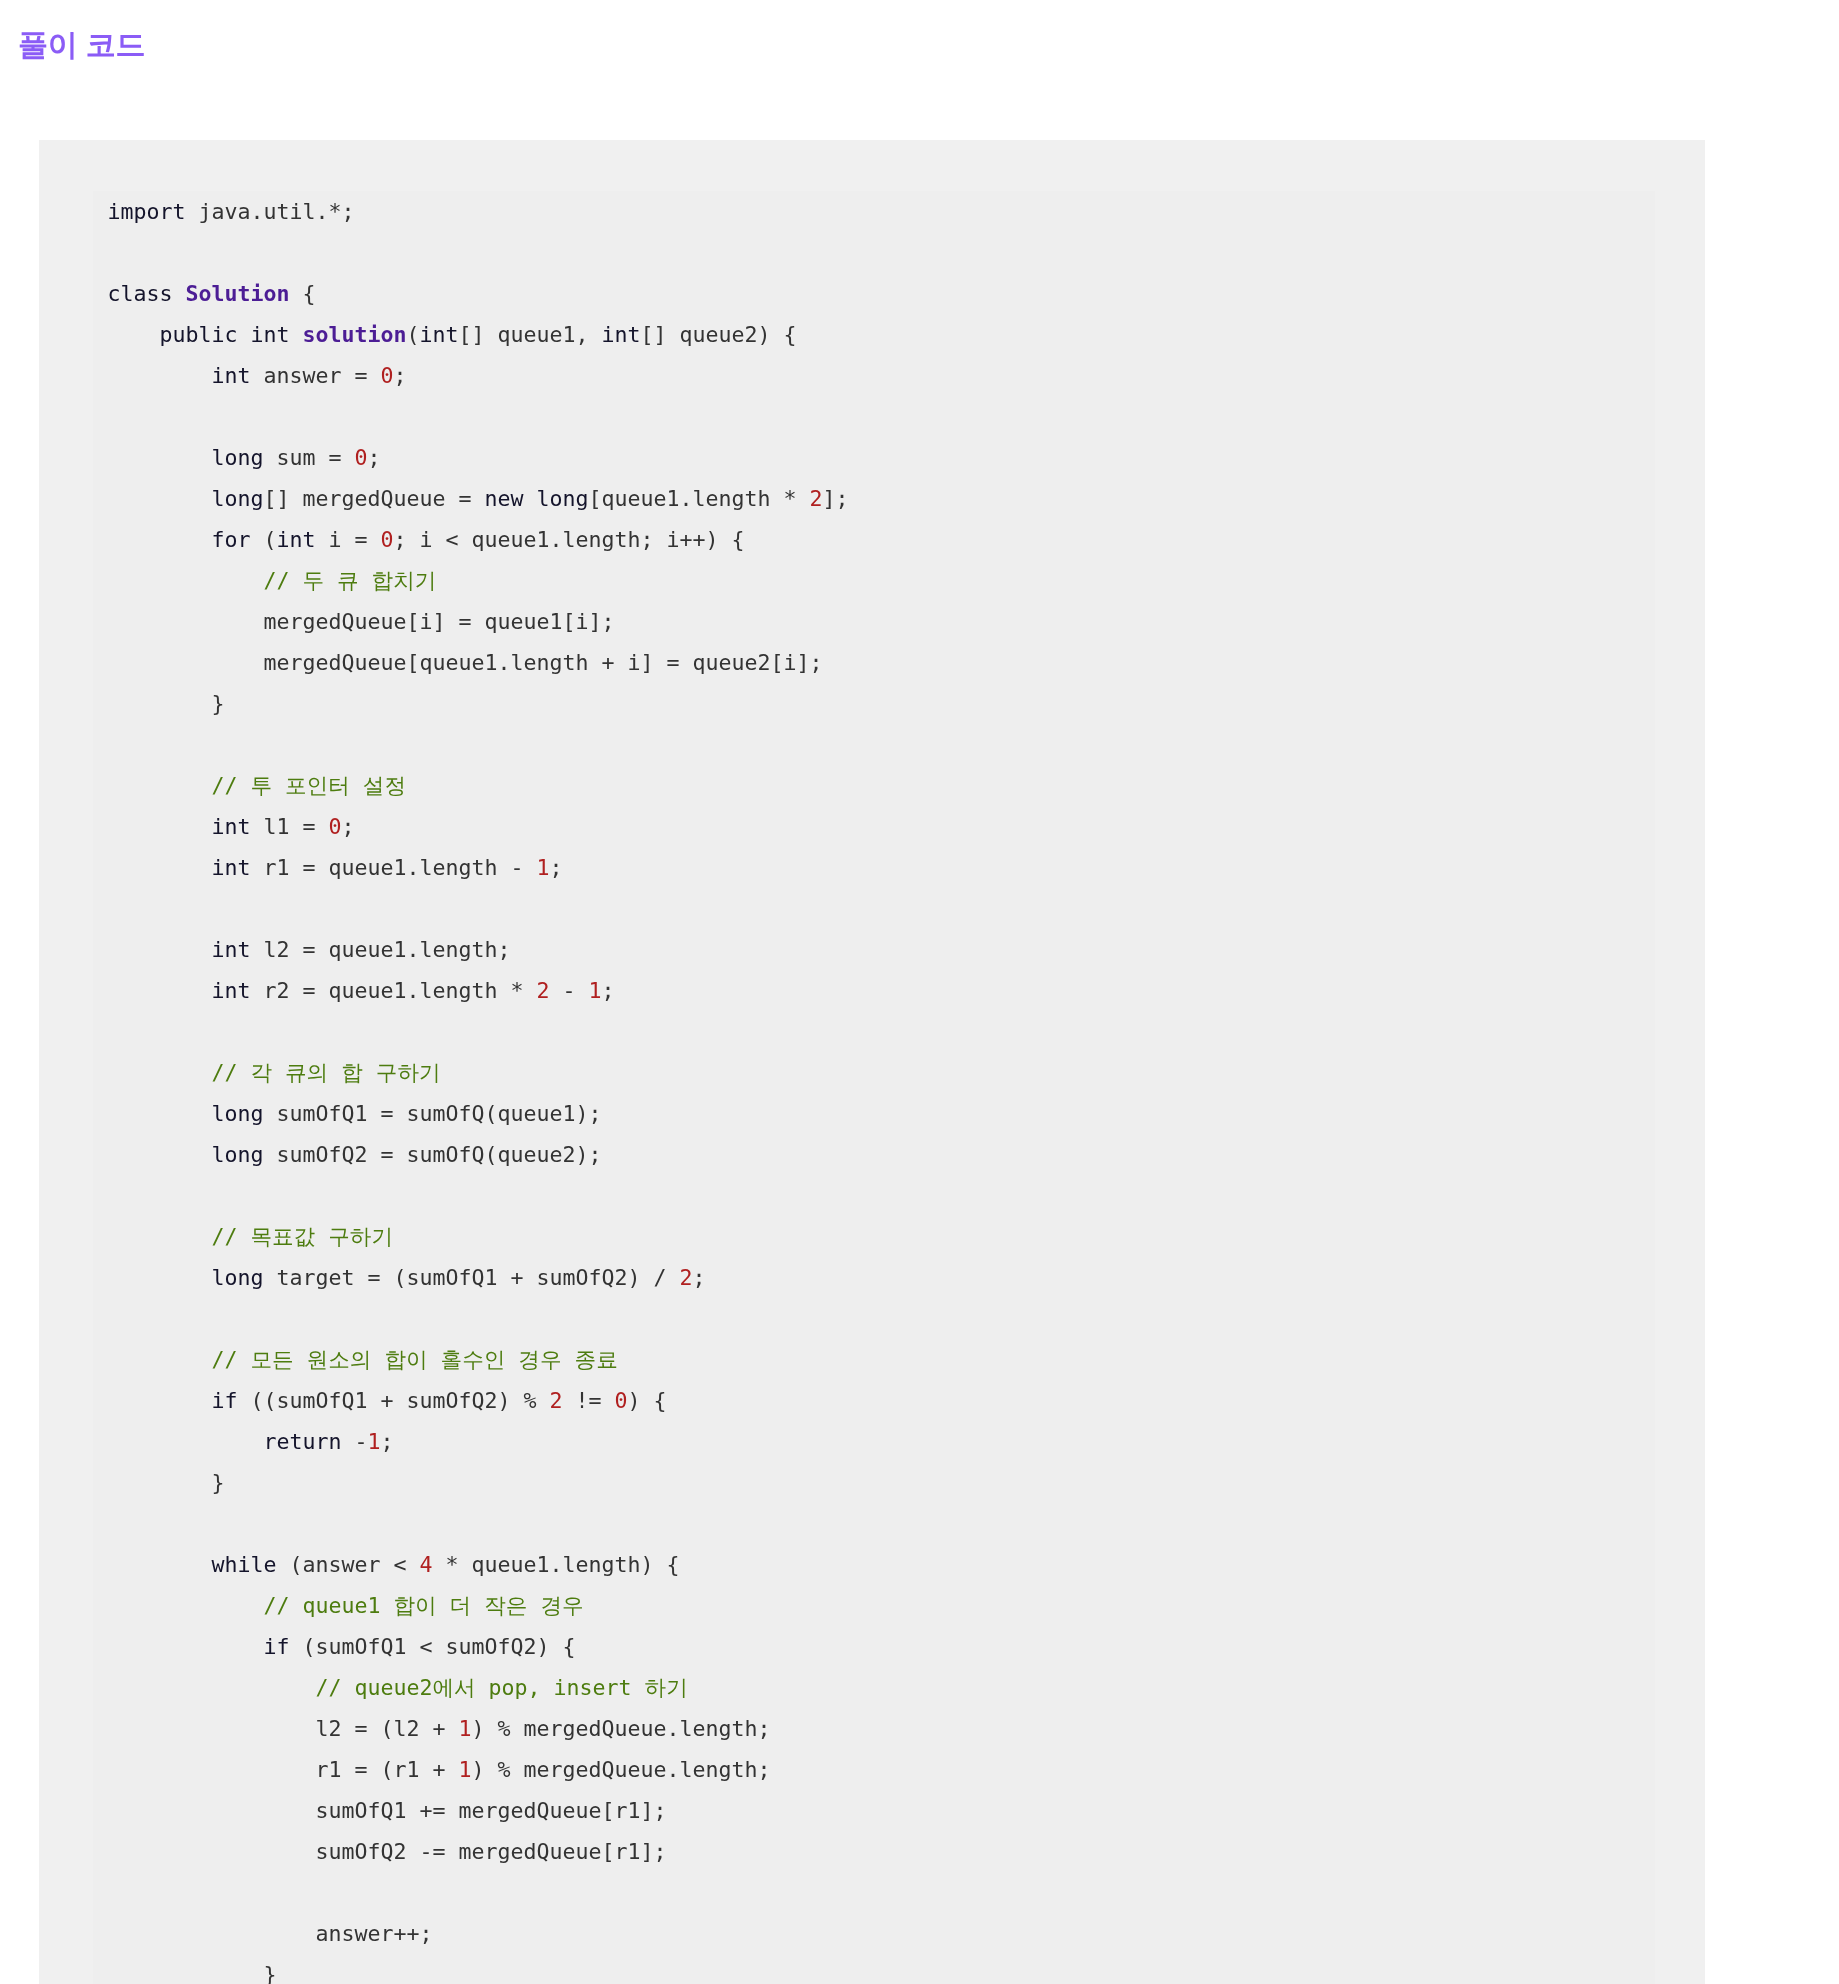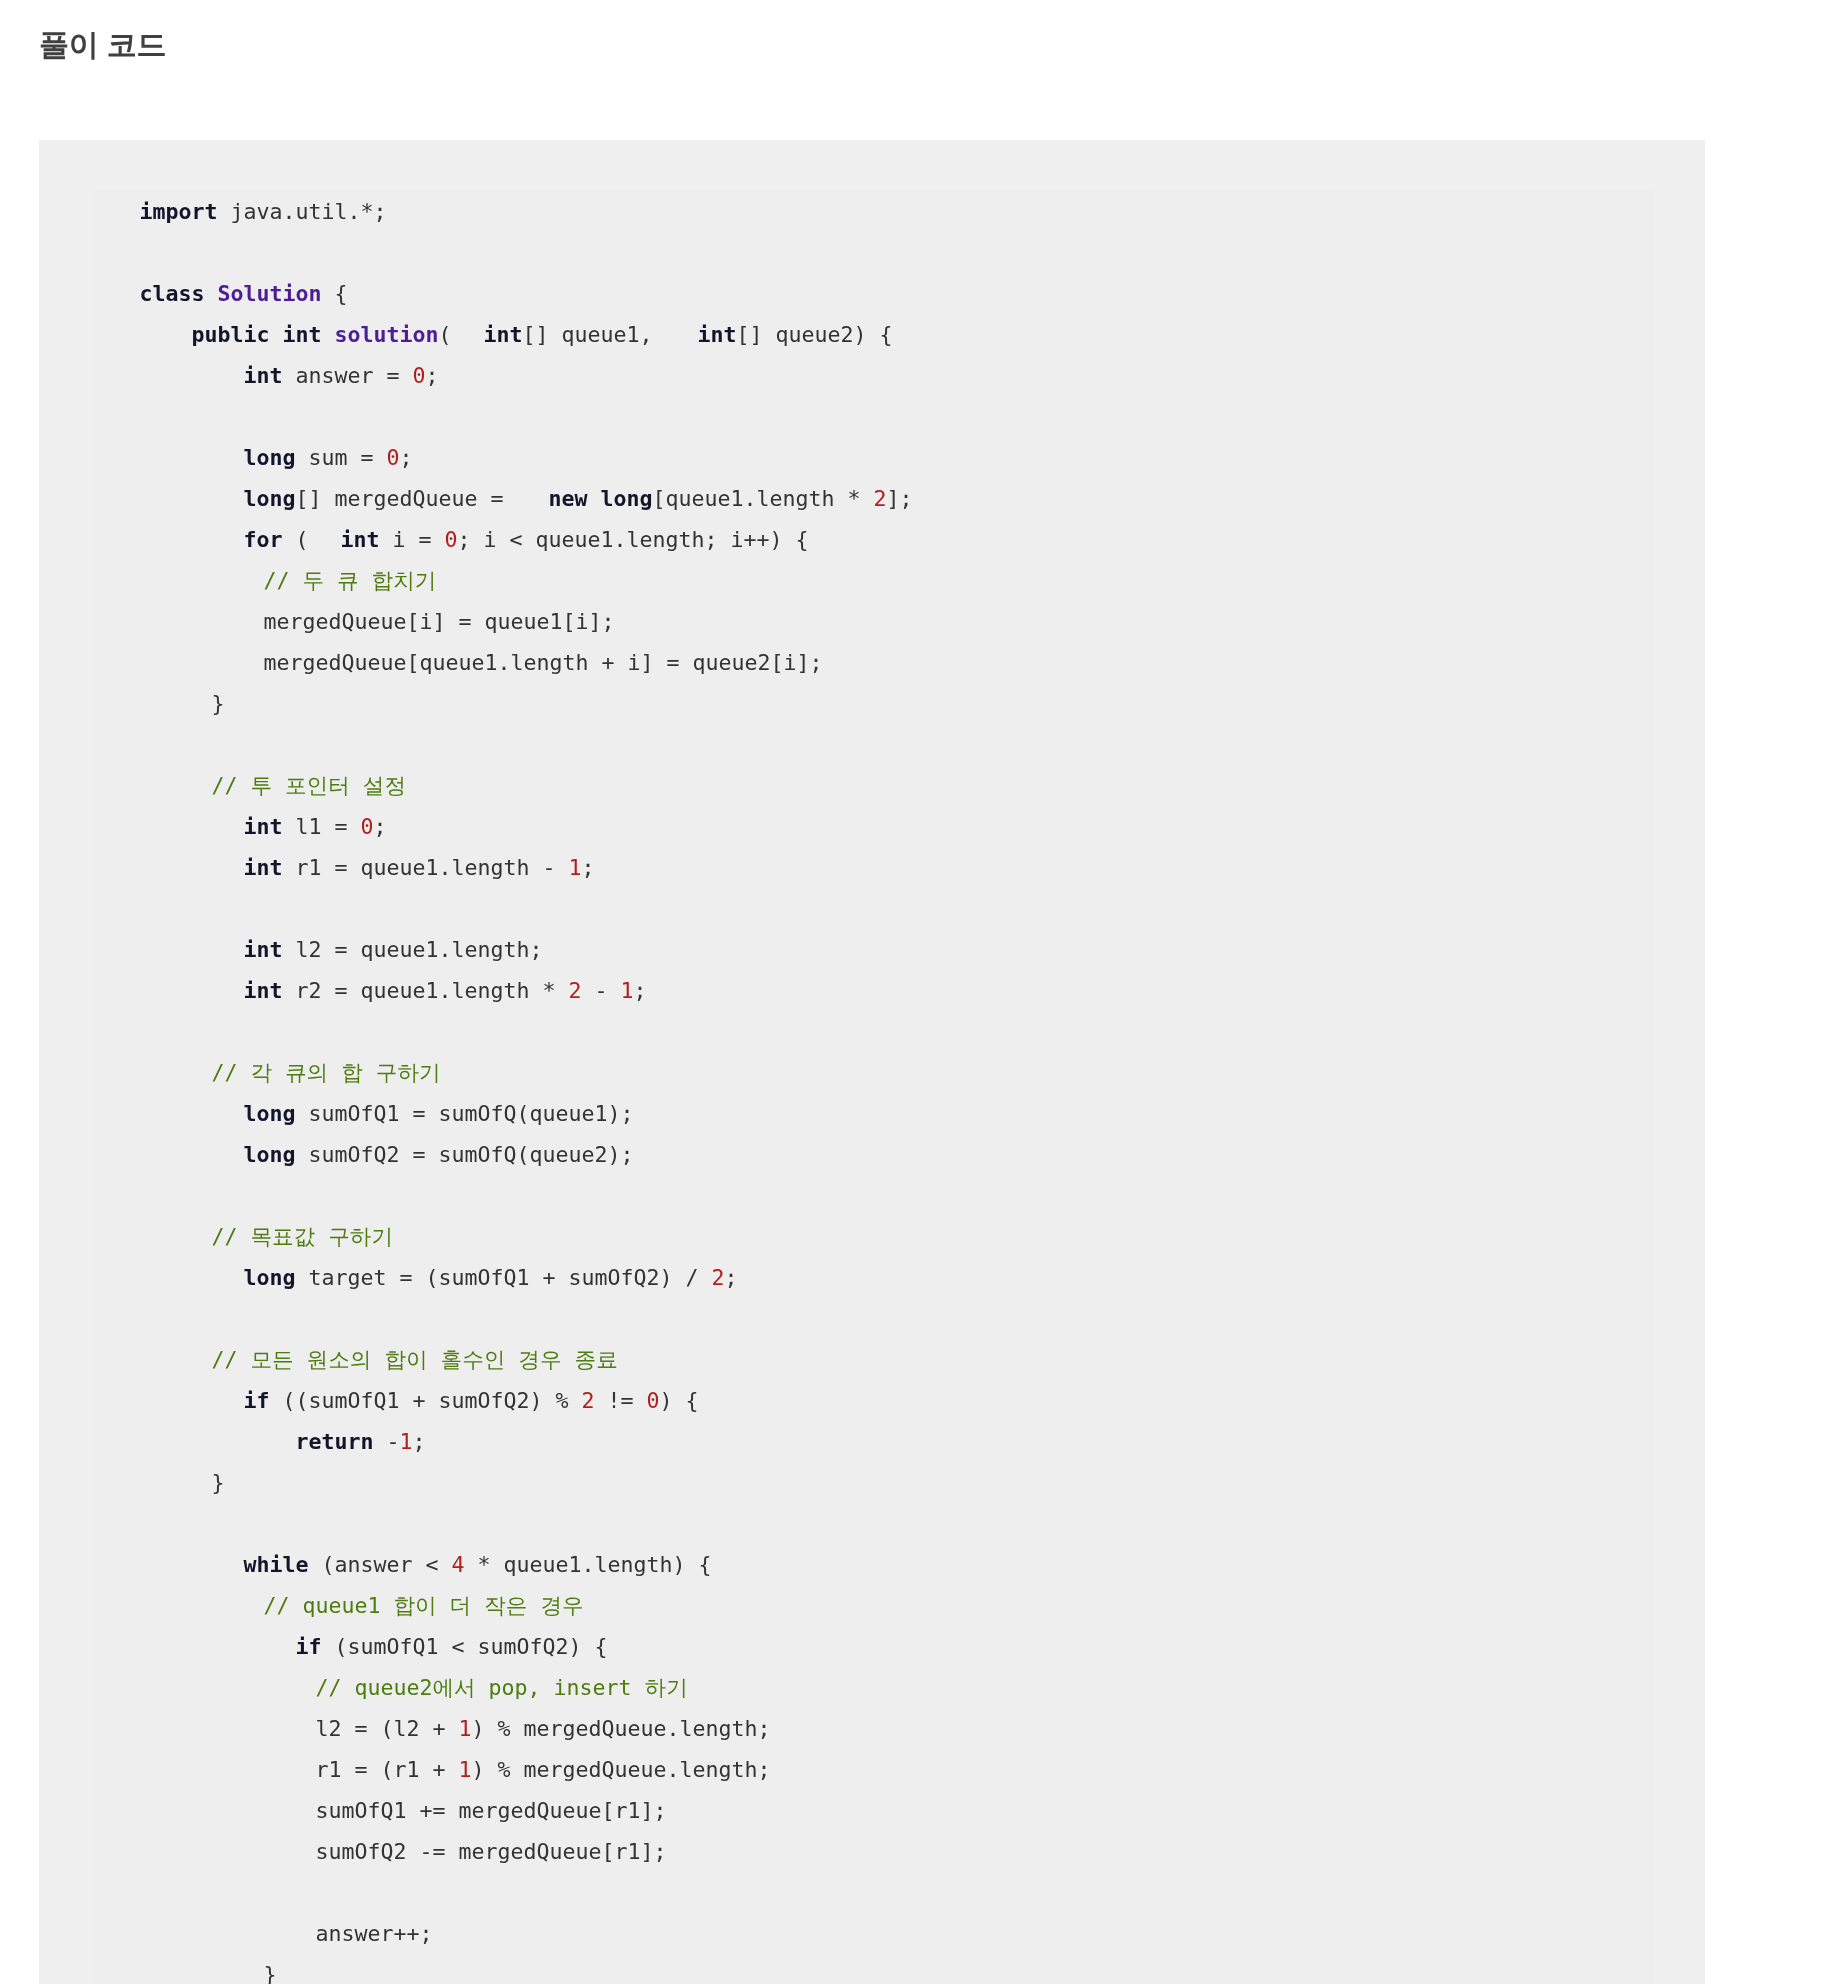--- a/index.html
+++ b/index.html
@@ -18,26 +18,26 @@
   .page {
     position: relative;
     width: 1839px;
     height: 1985px;
     background: #ffffff;
     box-sizing: border-box;
   }
 
   .page-title {
     position: absolute;
-    left: 39px;
+    left: 18px;
     top: 6.7px;
     font-size: 30px;
     line-height: 1.2;
     font-weight: 700;
-    color: #404040;
+    color: #8b5cf6;
     letter-spacing: -0.2px;
     white-space: nowrap;
   }
 
   
   .code-container {
     position: absolute;
     left: 39px;
     top: 140px;
     width: 1666px;
@@ -60,21 +60,21 @@
     font-size: 21.6px;
     line-height: 41px;
     color: #333333;
     white-space: pre;
     tab-size: 4;
   }
 
   .code-pre .ln { display: block; min-height: 41px; }
 
   
-  .kw   { color: #14142b; font-weight: 700; margin-left: 32px; }
+  .kw   { color: #14142b; font-weight: 400; }
   .cls  { color: #4c1d95; font-weight: 700; }
   .num  { color: #b02020; }
   .cmt  { color: #4d7c0f; }
   .pl   { color: #333333; }
 </style>
 </head>
 <body>
 
 <div class="page">
 

